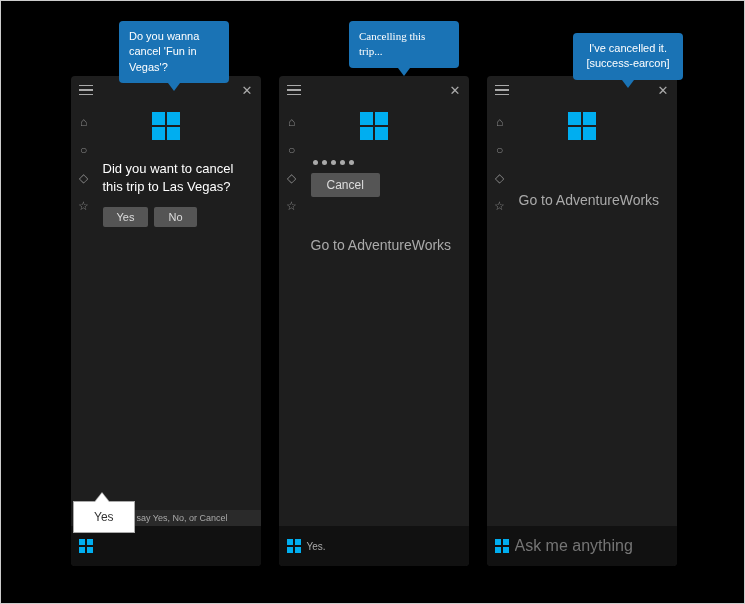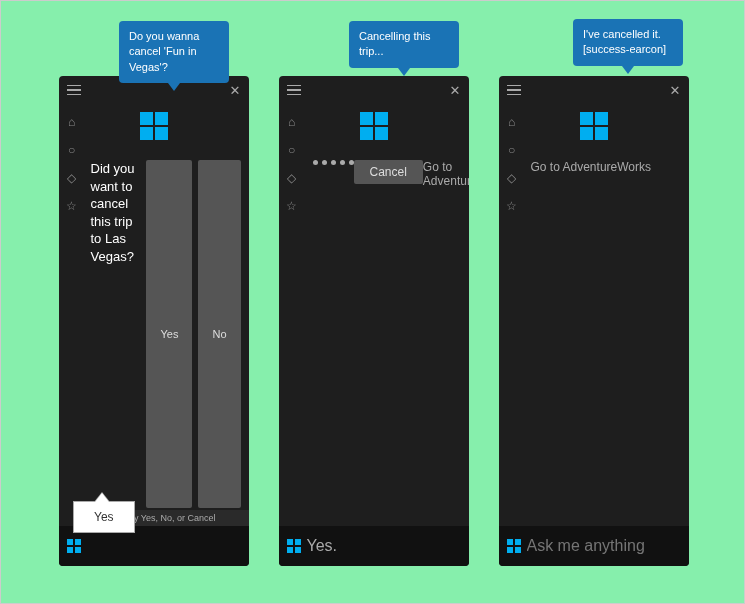--- a/index.html
+++ b/index.html
@@ -9,27 +9,27 @@
       background: #fff;
       font-family: 'Segoe UI', Arial, sans-serif;
       position: relative;
       overflow: hidden;
       border: 1px solid #ccc;
     }
 
     .page-container {
       width: 745px;
       height: 604px;
-      background: #86efac;
+      background: #000000;
       position: relative;
       display: flex;
       align-items: flex-start;
       justify-content: center;
       padding: 15px 10px;
-      gap: 30px;
+      gap: 18px;
     }
 
     
     .speech-bubble {
       position: absolute;
       background: #1a73b5;
       color: #fff;
       font-size: 11px;
       padding: 8px 10px;
       border-radius: 4px;
@@ -49,24 +49,26 @@
       border-color: #1a73b5 transparent transparent transparent;
     }
 
     .bubble-1 {
       top: 20px;
       left: 118px;
     }
     .bubble-2 {
       top: 20px;
       left: 348px;
+      font-family: Liberation Serif, serif;
     }
     .bubble-3 {
-      top: 18px;
+      top: 32px;
       left: 572px;
+      text-align: center;
     }
 
     
     .yes-box {
       position: absolute;
       bottom: 72px;
       left: 72px;
       background: #fff;
       border: 1px solid #aaa;
       padding: 8px 20px;
@@ -166,21 +168,21 @@
       align-items: center;
       justify-content: center;
     }
 
     
     .content-area {
       margin-left: 26px;
       padding: 8px 8px 8px 6px;
       flex: 1;
       display: flex;
-      flex-direction: row;
+      flex-direction: column;
     }
 
     .panel-title {
       color: #fff;
       font-size: 13px;
       font-weight: 400;
       line-height: 1.35;
       margin-bottom: 12px;
     }
 
@@ -223,22 +225,23 @@
       font-size: 12px;
       cursor: pointer;
       border-radius: 2px;
       margin-bottom: 8px;
       align-self: flex-start;
     }
 
     
     .link-text {
       color: #aaa;
-      font-size: 12px;
+      font-size: 14px;
       cursor: pointer;
+      margin-top: 32px;
     }
 
     
     .bottom-bar {
       height: 40px;
       background: #111;
       display: flex;
       align-items: center;
       padding: 0 8px;
       gap: 6px;
@@ -377,21 +380,21 @@
       <div class="link-text">Go to AdventureWorks</div>
     </div>
 
     <div class="bottom-bar">
       <svg class="bottom-windows" viewBox="0 0 14 14" xmlns="http://www.w3.org/2000/svg">
         <rect x="0" y="0" width="6" height="6" fill="#00aef0"></rect>
         <rect x="8" y="0" width="6" height="6" fill="#00aef0"></rect>
         <rect x="0" y="8" width="6" height="6" fill="#00aef0"></rect>
         <rect x="8" y="8" width="6" height="6" fill="#00aef0"></rect>
       </svg>
-      <span class="bottom-input" style="color:#aaa;font-size:16px;flex:1;">Yes.</span>
+      <span class="bottom-input" style="color:#aaa;font-size:10px;flex:1;">Yes.</span>
     </div>
   </div>
 
   <div class="phone-panel">
     <div class="top-bar">
       <div class="hamburger-icon">
         <span></span>
           <span></span>
           <span></span>
       </div>

